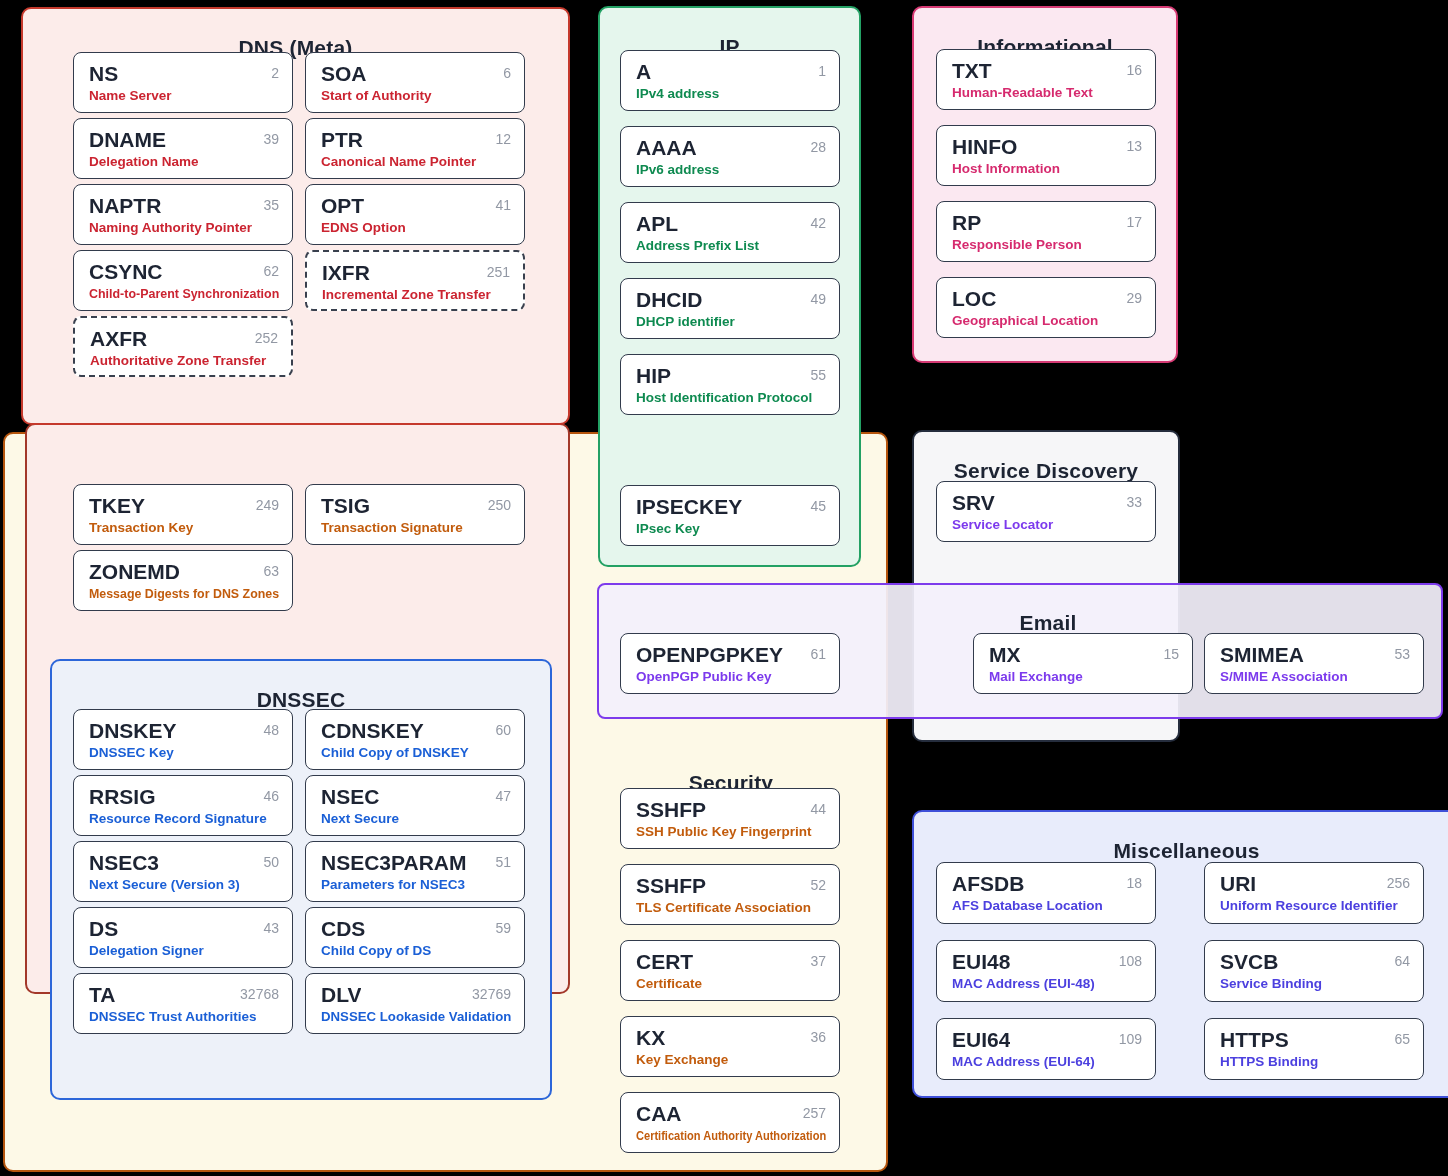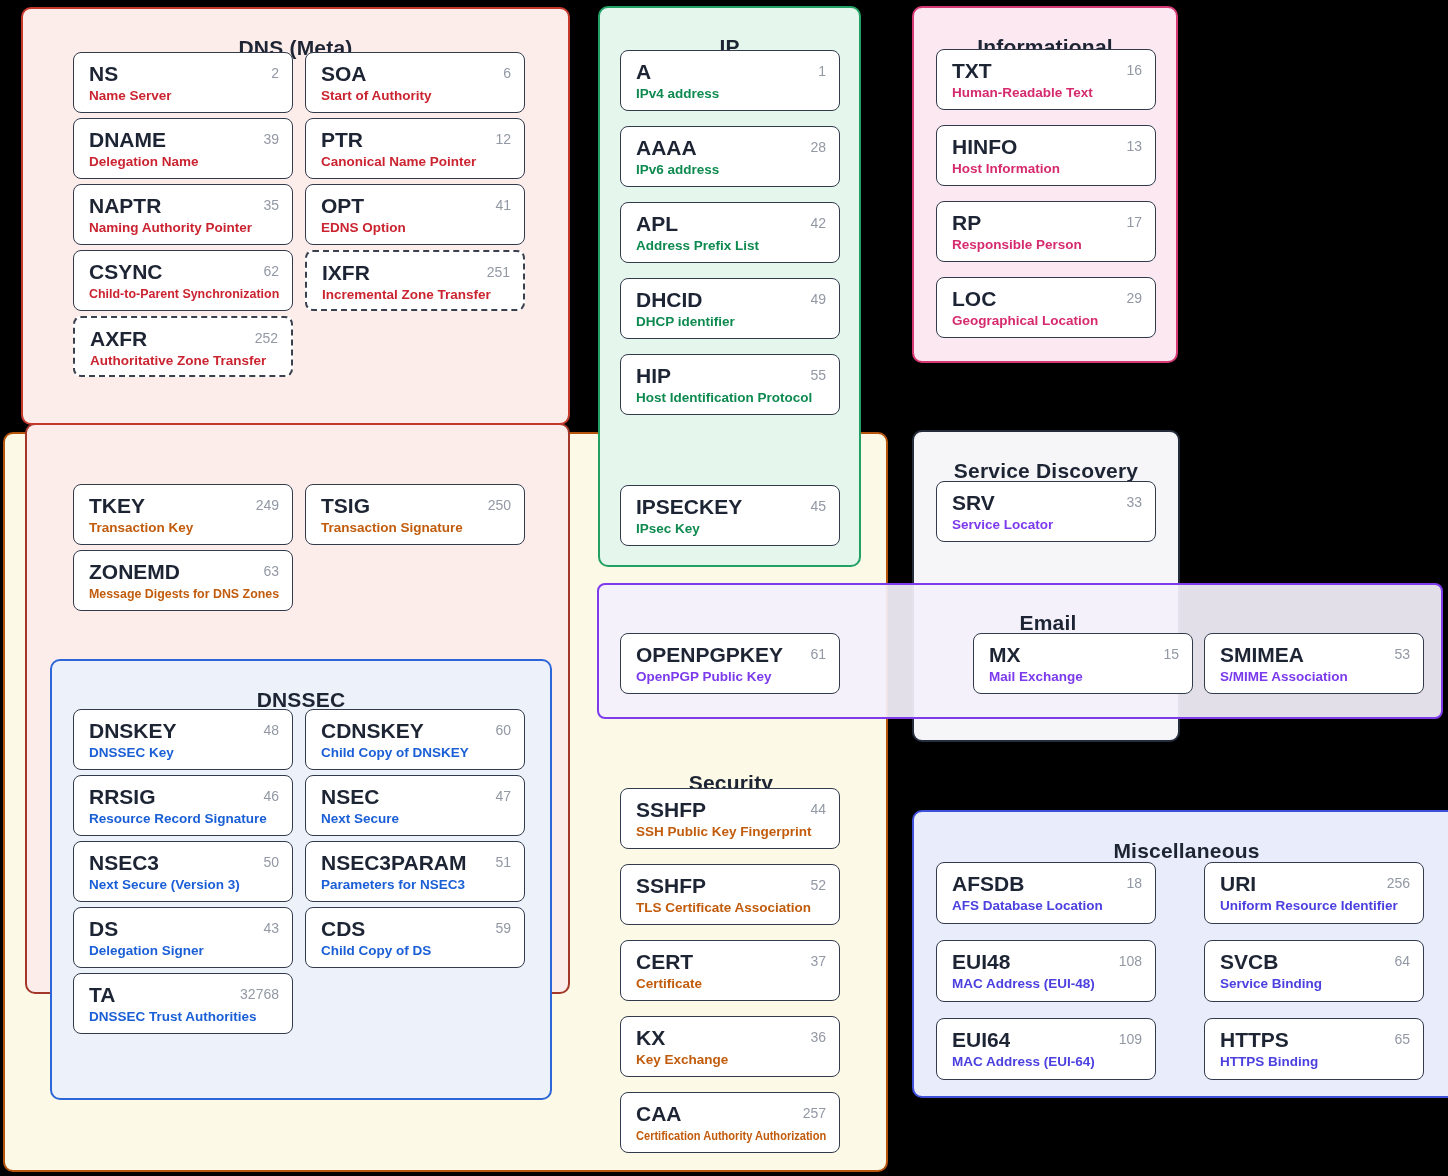--- a/index.html
+++ b/index.html
@@ -208,20 +208,27 @@
           </div>
 
           <div class="card">
             <div class="card-top">
               <span class="name">TA</span>
               <span class="code">32768</span>
             </div>
             <span class="desc">DNSSEC Trust Authorities</span>
           </div>
 
+          <div class="card">
+            <div class="card-top">
+              <span class="name">DLV</span>
+              <span class="code">32769</span>
+            </div>
+            <span class="desc" style="transform-origin: left center; transform: scaleX(0.979381); overflow: visible;">DNSSEC Lookaside Validation</span>
+          </div>
         </div>
     </div>
   </div>
 
   <div class="box" id="box-dns-meta" style="--box-bg: #fcecea; --box-border: #c5392c; --accent: #cb2431;">
     <h2 class="box-title">DNS (Meta)</h2>
     <div class="cards grid2" id="cards-dns-meta">
 
         <div class="card">
           <div class="card-top">

